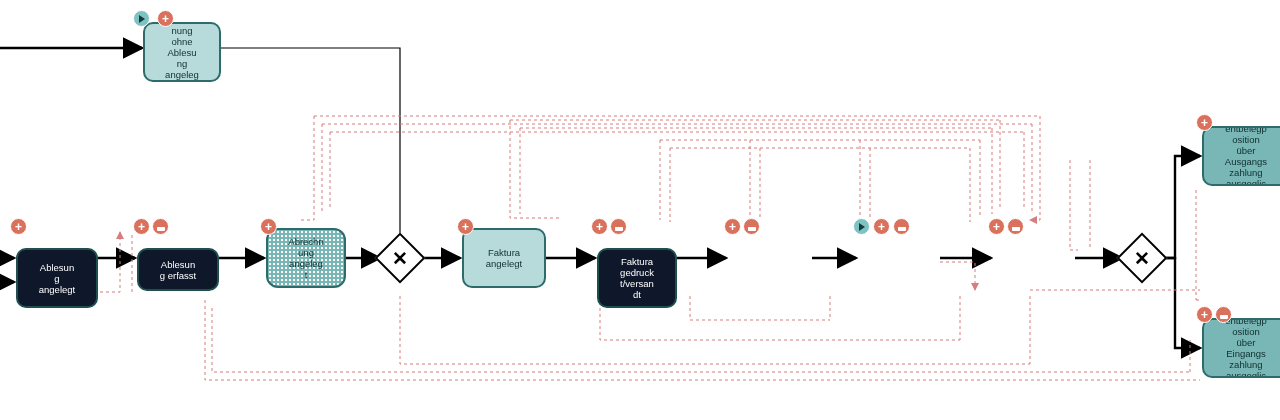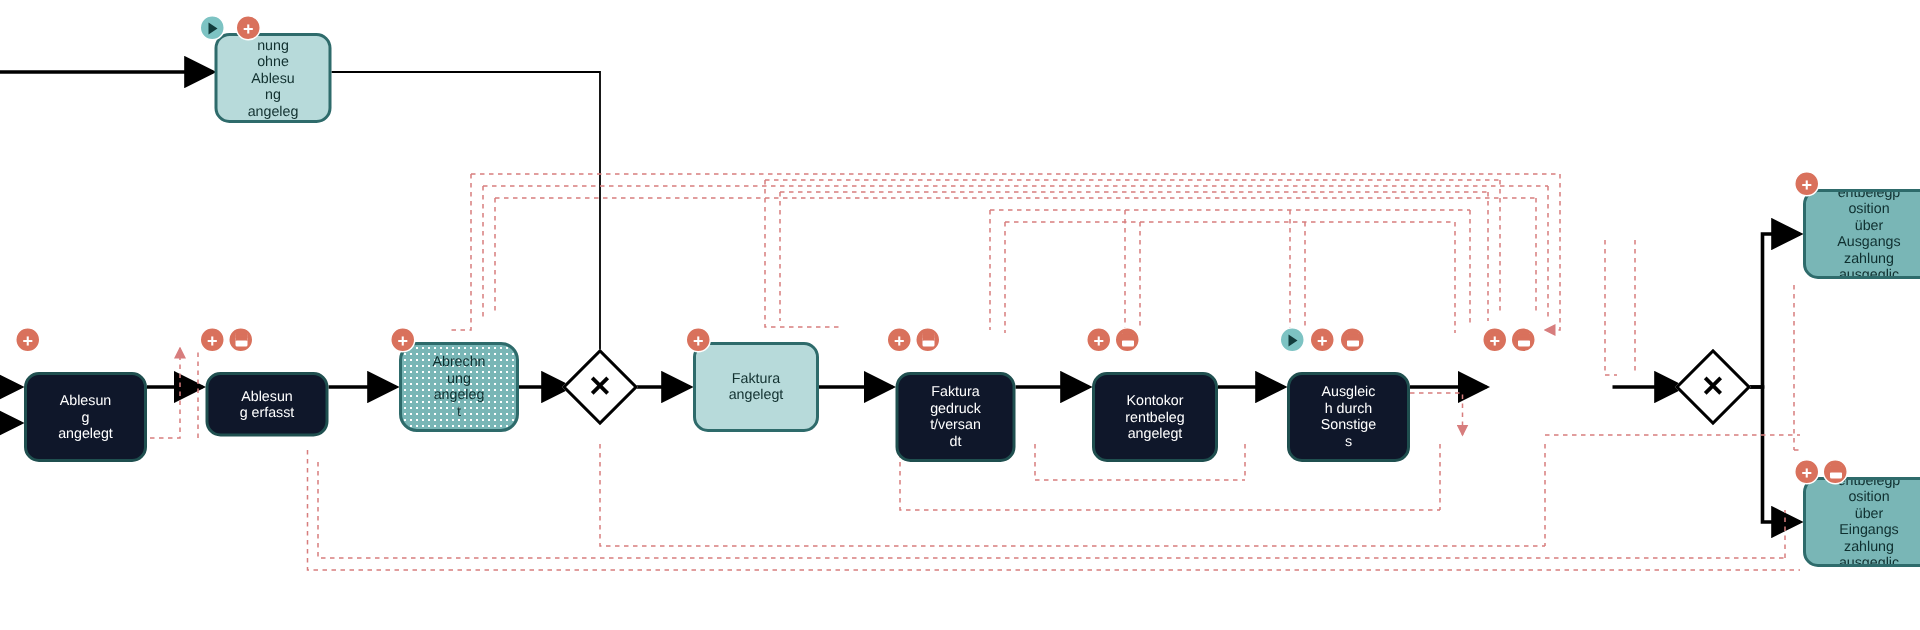--- a/index.html
+++ b/index.html
@@ -222,29 +222,23 @@
     <span>Faktura angelegt</span>
   </div>
   <div class="badge plus" style="left:457px;top:218px;"></div>
 
   <div class="node dark" style="left:597px;top:228px;width:80px;height:60px;align-items:center;">
     <span>Faktura gedruckt/versandt</span>
   </div>
   <div class="badge plus" style="left:591px;top:218px;"></div>
   <div class="badge doc" style="left:610px;top:218px;"></div>
 
-  <div class="node dark" style="left:728px;top:228px;width:84px;height:60px;">
-    <span>Kontokorrentbeleg angelegt</span>
-  </div>
   <div class="badge plus" style="left:724px;top:218px;"></div>
   <div class="badge doc" style="left:743px;top:218px;"></div>
 
-  <div class="node dark" style="left:858px;top:228px;width:82px;height:60px;">
-    <span>Ausgleich durch Sonstiges</span>
-  </div>
   <div class="badge play" style="left:853px;top:218px;"></div>
   <div class="badge plus" style="left:873px;top:218px;"></div>
   <div class="badge doc" style="left:893px;top:218px;"></div>
 
   <div class="badge plus" style="left:988px;top:218px;"></div>
   <div class="badge doc" style="left:1007px;top:218px;"></div>
 
   <div class="node mid" style="left:1202px;top:126px;width:88px;height:60px;">
     <span>Kontokorrentbelegposition über Ausgangszahlung ausgeglichen</span>
   </div>

